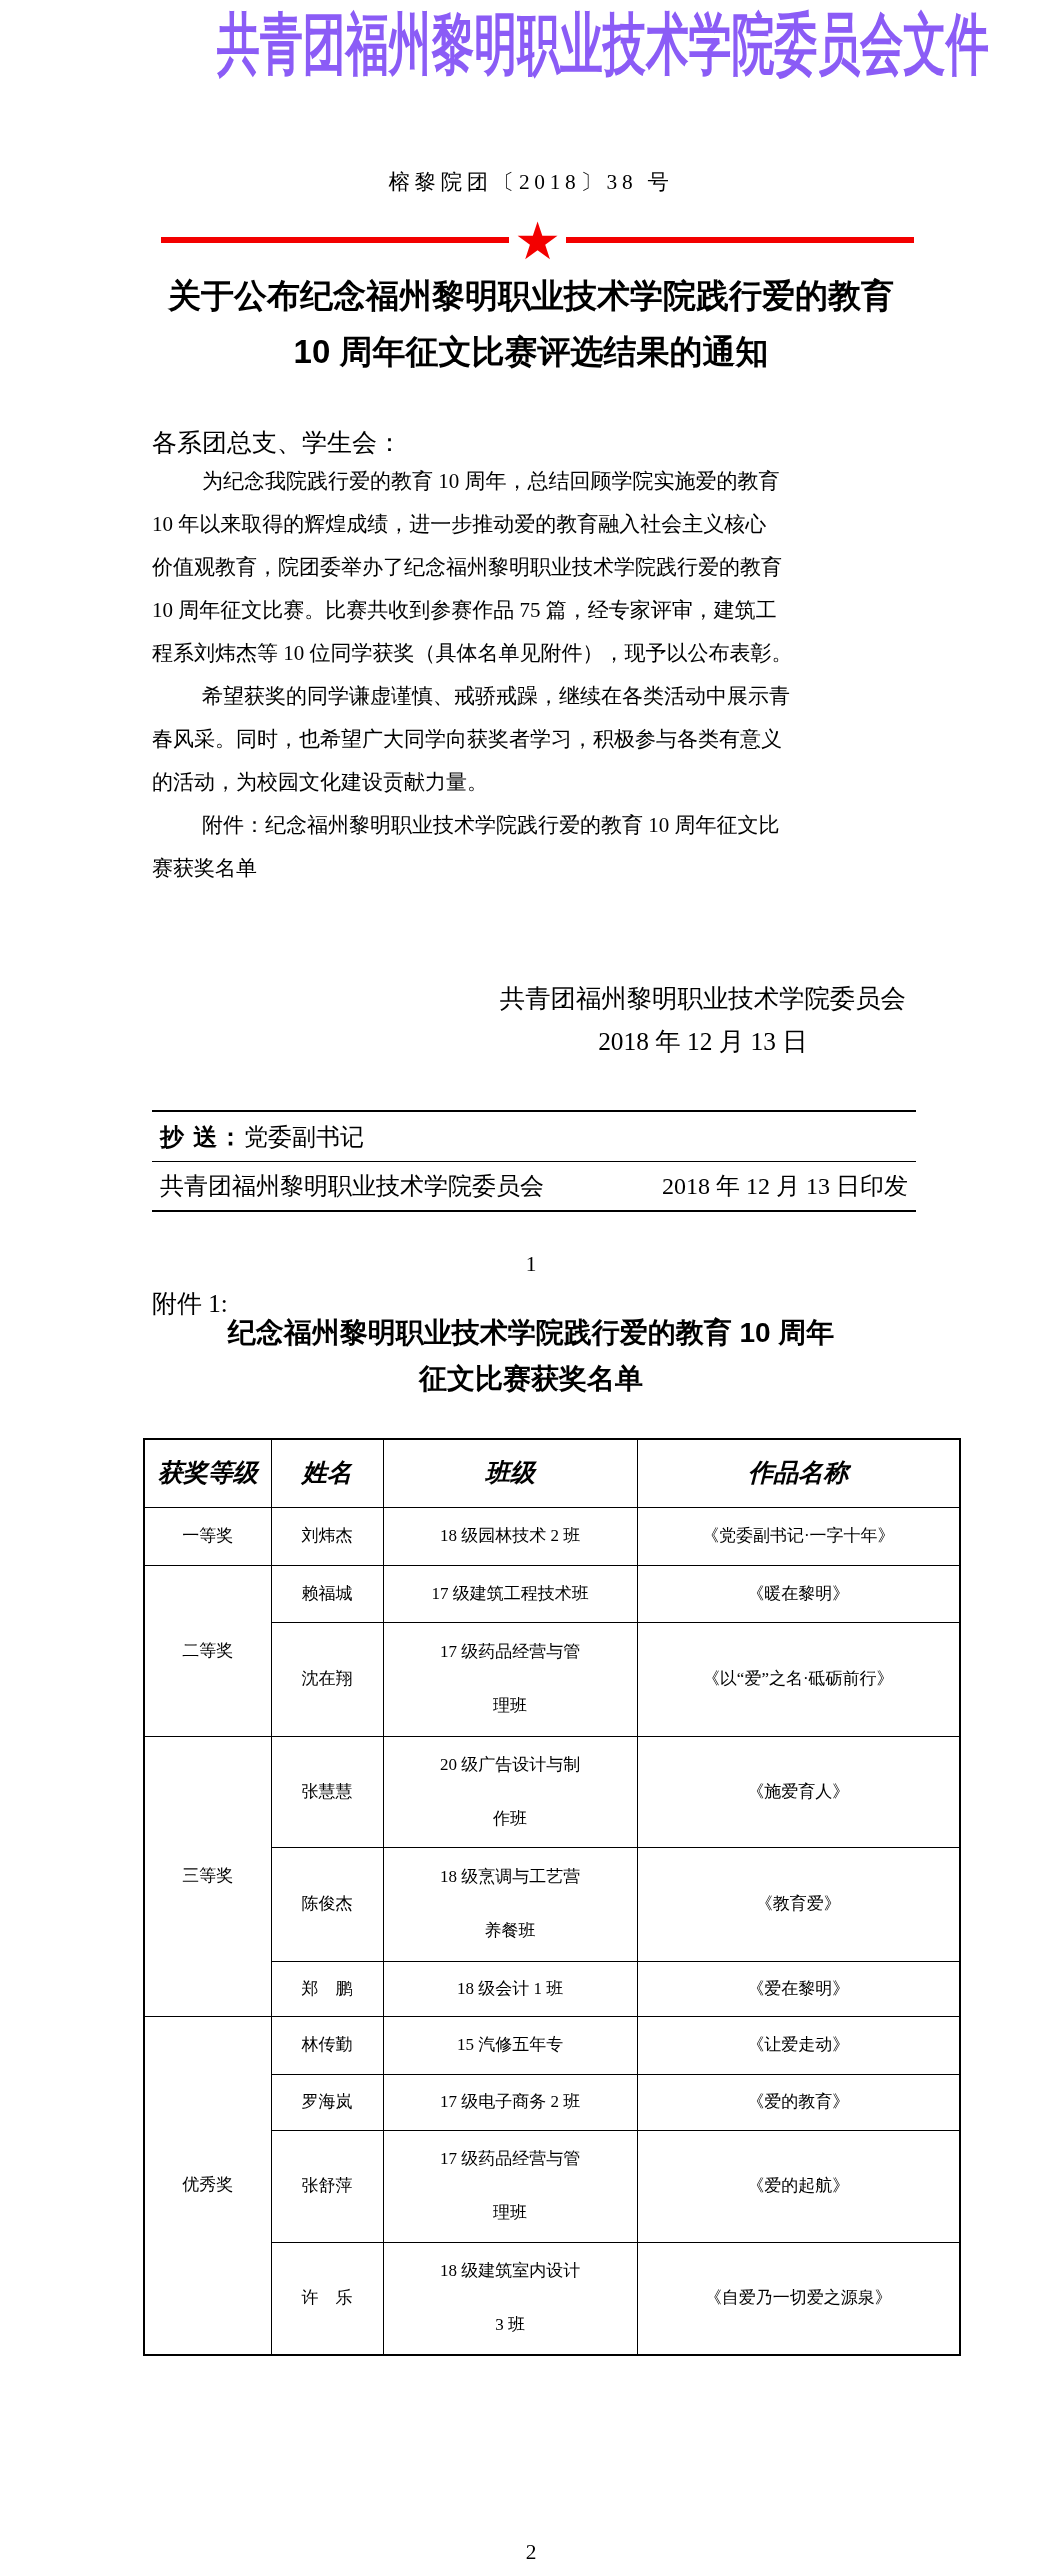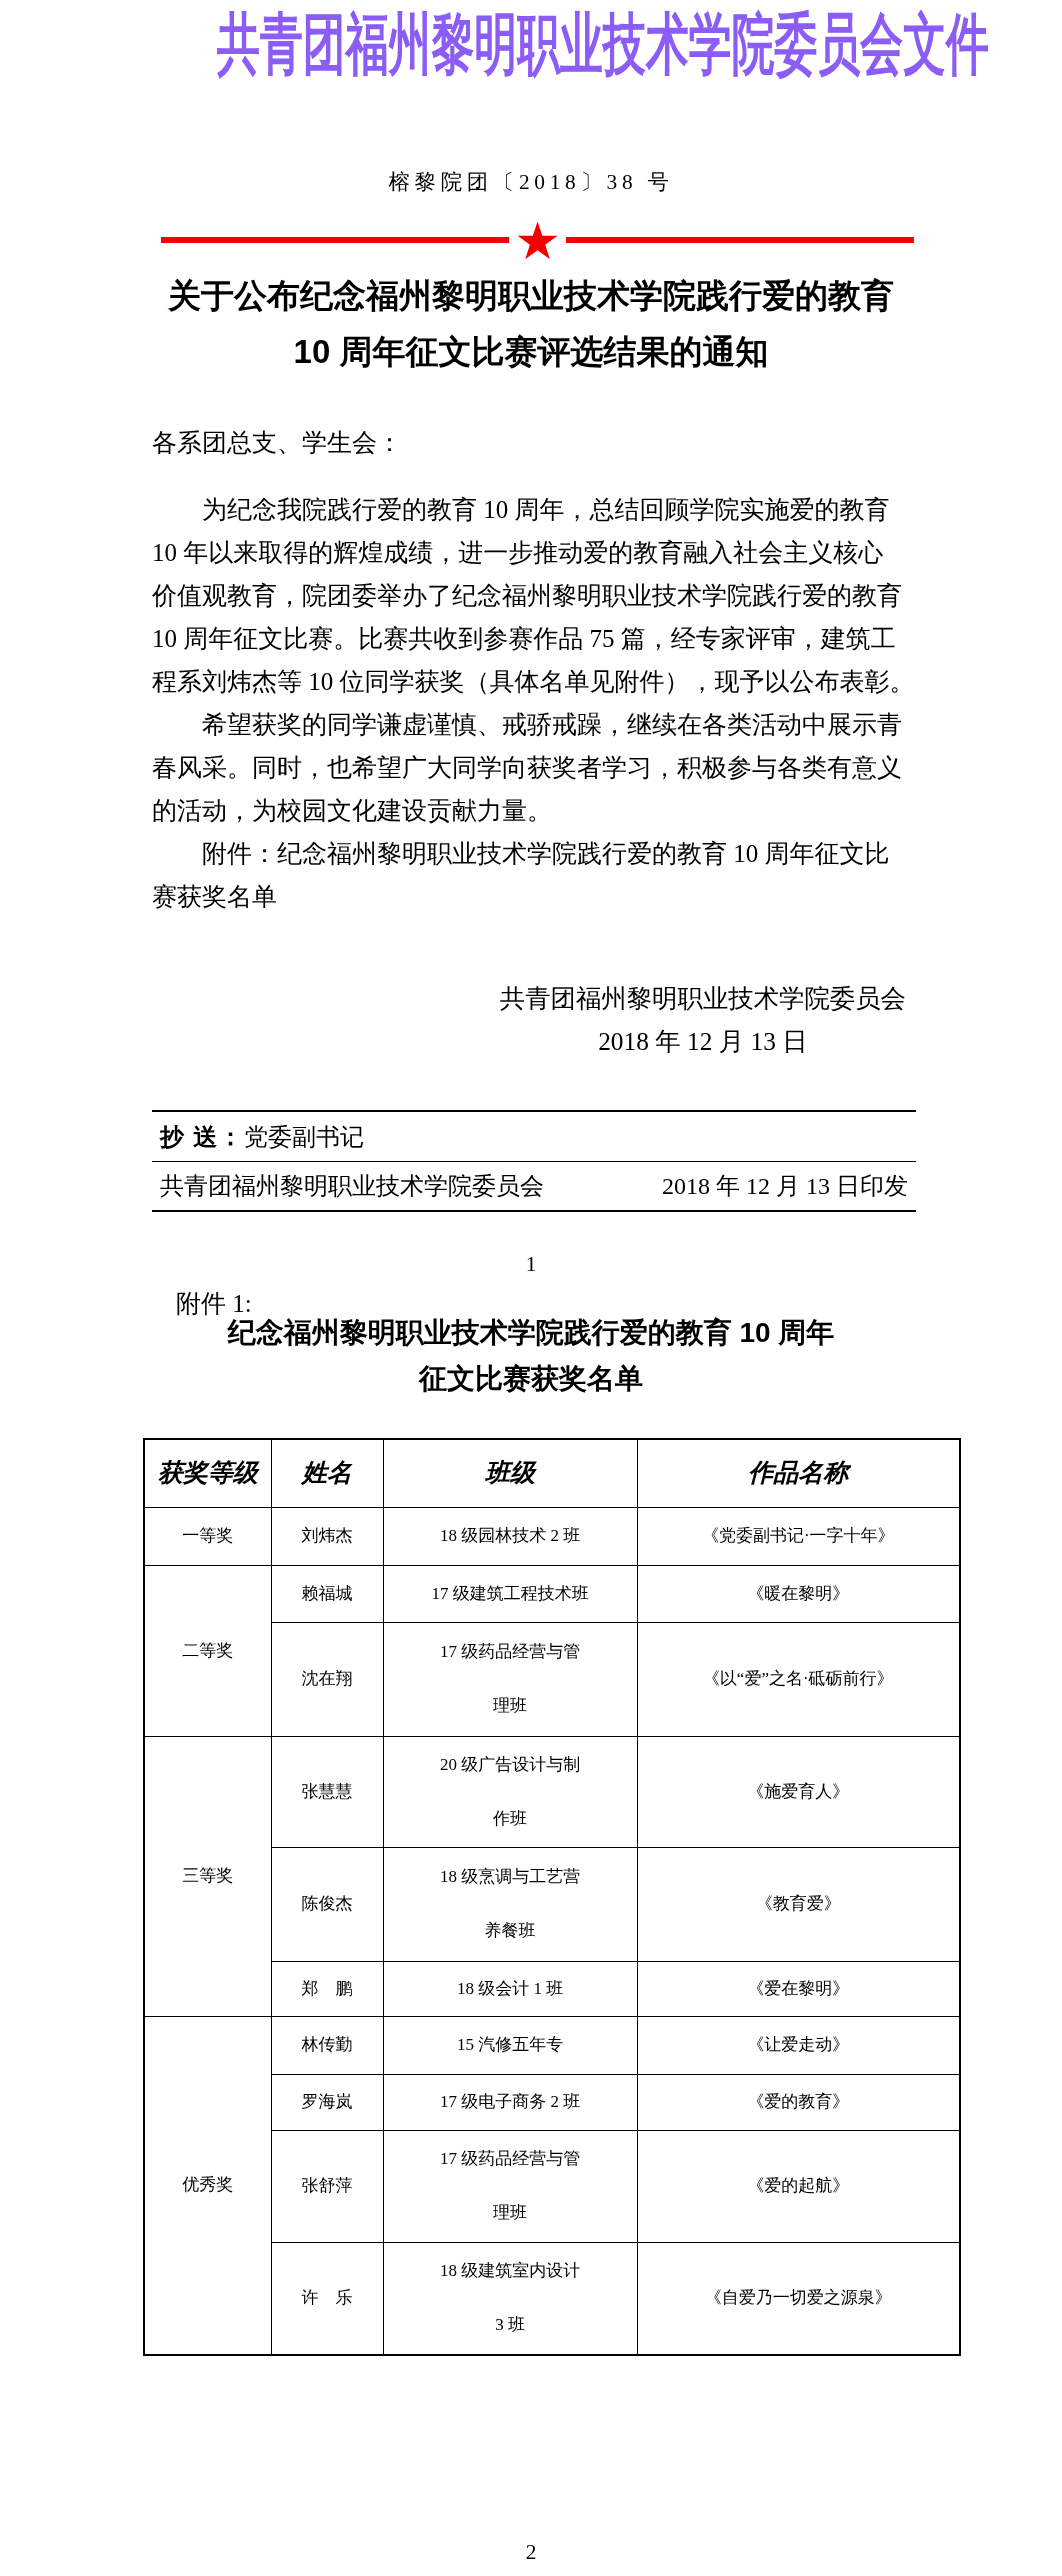--- a/index.html
+++ b/index.html
@@ -39,22 +39,22 @@
   .doc-title{
     position:absolute;top:268px;left:0;width:100%;
     text-align:center;font-size:33px;line-height:56px;
     white-space:pre-line;
   }
   .salutation{
     position:absolute;top:427px;left:152px;
     font-size:25px;line-height:31px;
   }
   .body-text{
-    position:absolute;top:488px;left:152px;width:764px;
-    font-size:25px;line-height:43px;text-align:left;
+    position:absolute;top:460px;left:152px;width:764px;
+    font-size:21px;line-height:43px;text-align:left;
   }
   .body-text p{margin:0;text-indent:50px;white-space:pre-line;}
 
   .sig-block{
     position:absolute;top:977px;right:156px;
     text-align:center;font-size:25.4px;line-height:43px;
   }
 
   
   .cc-block{position:absolute;top:1110px;left:152px;width:764px;font-size:24px;}
@@ -65,21 +65,21 @@
   .cc-row1 .cc-label{font-size:24px;letter-spacing:1.3px;}
   .cc-row2{
     border-top:1.3px solid #000;border-bottom:2px solid #000;height:51px;
     display:flex;align-items:center;justify-content:space-between;
     padding:0 8px;box-sizing:border-box;
   }
   .pagenum1{position:absolute;top:1250px;left:0;width:100%;text-align:center;font-size:21.4px;line-height:29.4px;}
   .pagenum2{position:absolute;top:2538px;left:0;width:100%;text-align:center;font-size:21.4px;line-height:29.4px;}
 
   
-  .att-label{position:absolute;top:1288px;left:152px;font-size:25px;line-height:32px;margin-left:24px;}
+  .att-label{position:absolute;top:1288px;left:152px;font-size:25px;line-height:32px;}
   .att-title{
     position:absolute;top:1274px;left:0;width:100%;
     text-align:center;font-size:28px;line-height:46px;white-space:pre-line;margin-top:36px;
   }
 
   
   table.awards{
     position:absolute;top:1438px;left:143px;
     width:817px;border-collapse:collapse;table-layout:fixed;
   }

